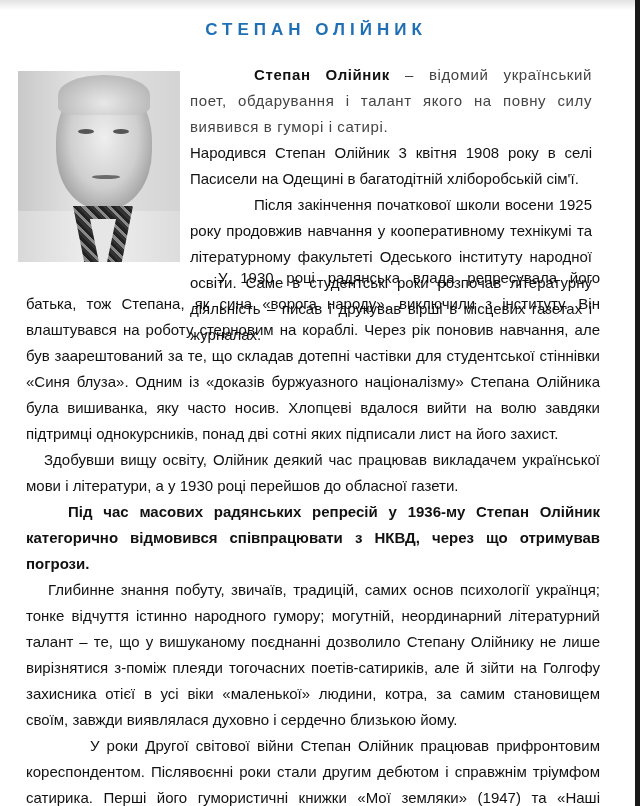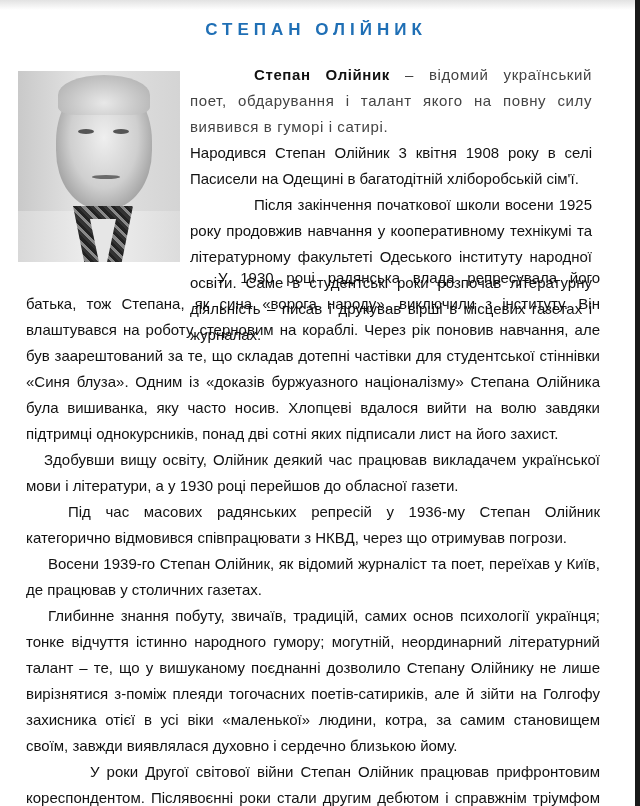--- a/index.html
+++ b/index.html
@@ -95,18 +95,17 @@
   <p class="intro" style="text-indent:64px;">
     <span class="b">Степан Олійник</span><span> – відомий український поет, обдарування і талант якого на повну силу виявився в гуморі і сатирі.</span>
   </p>
   <p>Народився Степан Олійник 3 квітня 1908 року в селі Пасисели на Одещині в багатодітній хліборобській сім'ї.</p>
   <p class="ind">Після закінчення початкової школи восени 1925 року продовжив навчання у кооперативному технікумі та літературному факультеті Одеського інституту народної освіти.            Саме в студентські роки розпочав літературну діяльність – писав і друкував вірші в місцевих газетах і журналах.</p>
 </div>
 
 <div class="txt" style="left:18px; top:265px; width:574px;margin-left:8px;">
   <p style="text-indent:192px;">У 1930 році радянська влада репресувала його батька, тож Степана, як сина «ворога народу», виключили з інституту. Він влаштувався на роботу стерновим на кораблі. Через рік поновив навчання, але був заарештований за те, що складав дотепні частівки для студентської стіннівки «Синя блуза». Одним із «доказів буржуазного націоналізму» Степана Олійника була вишиванка, яку часто носив. Хлопцеві вдалося вийти на волю завдяки підтримці однокурсників, понад дві сотні яких підписали лист на його захист.</p>
   <p style="text-indent:18px;">Здобувши вищу освіту, Олійник деякий час працював викладачем української мови і літератури, а у 1930 році перейшов до обласної газети.</p>
-  <p style="text-indent:42px;">Під час масових радянських репресій у 1936-му Степан Олійник категорично відмовився співпрацювати з НКВД, через що отримував погрози.</p>
-  <p style="text-indent:22px;">Восени 1939-го Степан Олійник, як відомий журналіст та поет, переїхав у Київ, де працював у столичних газетах.</p>
+  <p style="text-indent:42px;font-weight:bold;">Під час масових радянських репресій у 1936-му Степан Олійник категорично відмовився співпрацювати з НКВД, через що отримував погрози.</p>
   <p style="text-indent:22px;">Глибинне знання побуту, звичаїв, традицій, самих основ психології українця; тонке відчуття істинно народного гумору; могутній, неординарний літературний талант – те, що у вишуканому поєднанні дозволило Степану Олійнику не лише вирізнятися з-поміж плеяди тогочасних поетів-сатириків, але й зійти на Голгофу захисника отієї в усі віки «маленької» людини, котра, за самим становищем своїм, завжди виявлялася духовно і сердечно близькою йому.</p>
   <p style="text-indent:64px;">У роки Другої світової війни Степан Олійник працював прифронтовим кореспондентом. Післявоєнні роки стали другим дебютом і справжнім тріумфом сатирика. Перші його гумористичні книжки «Мої земляки» (1947) та «Наші знайомі» (1948) принесли у славу, а друга книжка була відзначена Державною премією. Вступ до Спілки письменників, робота у журналі «Перець», благословення Остапа Вишні стали визначальними у подальшій творчій кар’єрі.</p>
   <p style="text-indent:10px; text-align:left;">Помер С.  Олійник 11 січня 1973 року у Києві, похований на Байковому кладовищі.</p>
 </div>
 
 </body></html>

